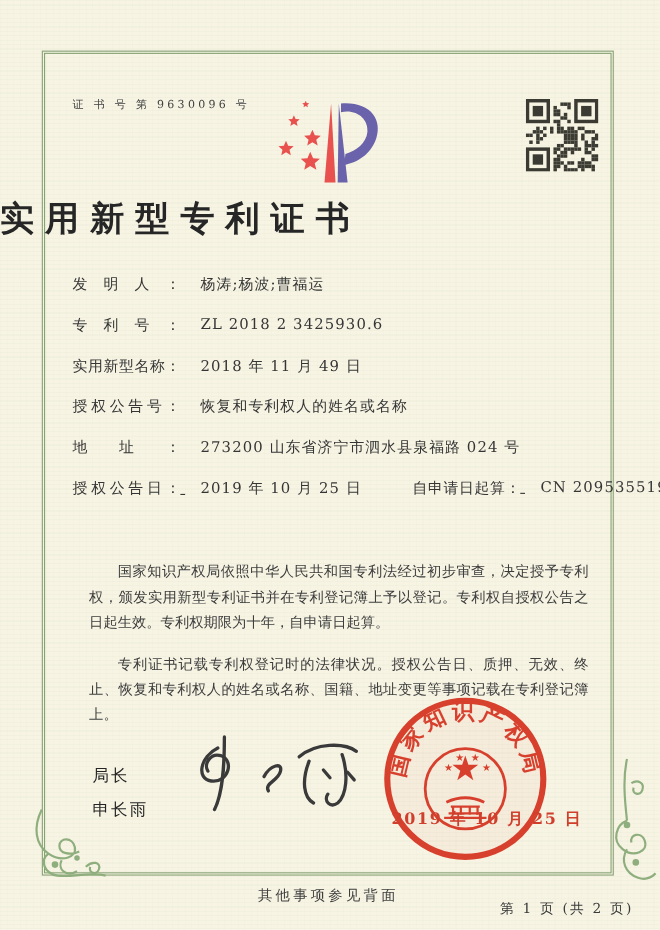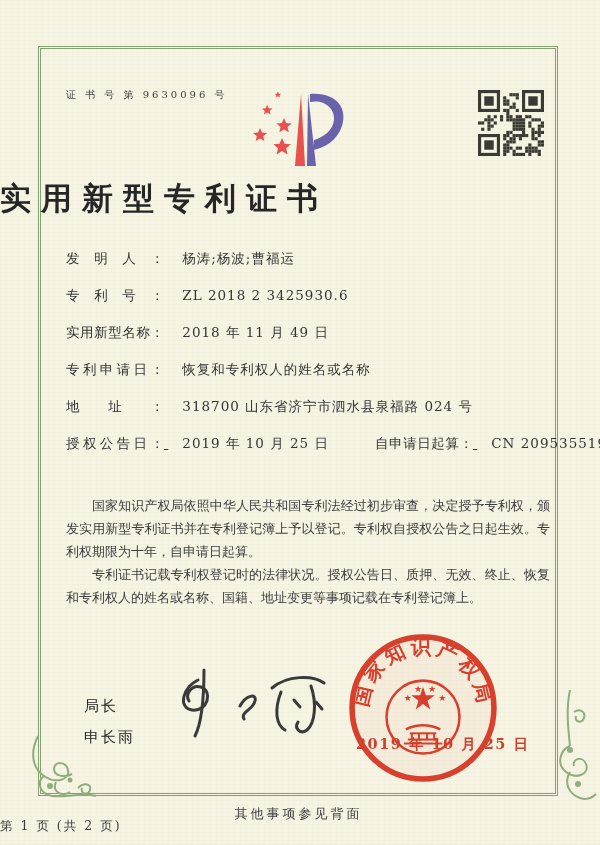--- a/index.html
+++ b/index.html
@@ -38,35 +38,35 @@
     color:#353535;
   }
   .fvalue{display:inline-block;margin-left:14px;letter-spacing:1px;color:#353535;}
   .grant-row{display:flex;text-decoration:underline;}
   .grant-pair2{margin-left:46px;}
   .body-text{
     position:absolute;left:66px;top:494px;width:484px;
     font-size:13px;line-height:23px;color:#3c3c3c;
     text-align:justify;
   }
-  .body-text p{margin:0;text-indent:2em;}
+  .body-text p{margin:15px;text-indent:2em;}
   .signer{
     position:absolute;left:84px;top:690px;
     font-size:15px;line-height:31px;color:#252525;letter-spacing:2px;
     font-family:Liberation Sans, sans-serif;
   }
   .signature{position:absolute;left:168px;top:664px;width:170px;height:86px;}
   .seal{position:absolute;left:347px;top:632px;width:152px;height:152px;}
   .seal-date{
     position:absolute;left:356px;top:735px;
     font-size:14.5px;color:#cf3f2c;letter-spacing:1.5px;font-weight:600;
   }
   .page-num{
     position:absolute;left:0;top:818px;width:560px;
-    text-align:left;font-size:12.5px;color:#3a3a3a;letter-spacing:2px;
+    text-align:right;font-size:12.5px;color:#3a3a3a;letter-spacing:2px;padding-left:16px;
   }
   .back-note{
     position:absolute;left:16px;top:805px;width:565px;
     text-align:center;font-size:13px;color:#3e3e3e;
     letter-spacing:3px;
   }
   .ornament{position:absolute;pointer-events:none;}
   .orn-bl{left:26px;top:730px;width:90px;height:76px;}
   .orn-br{left:540px;top:688px;width:58px;height:118px;}
 </style>
@@ -241,26 +241,26 @@
     </div>
     <div class="field-row">
       <span class="flabel">专利号：</span>
       <span class="fvalue">ZL 2018 2 3425930.6</span>
     </div>
     <div class="field-row">
       <span class="flabel">实用新型名称：</span>
       <span class="fvalue">2018 年 11 月 49 日</span>
     </div>
     <div class="field-row">
-      <span class="flabel">专利申请日：</span>
+      <span class="flabel">授权公告号：</span>
       <span class="fvalue">恢复和专利权人的姓名或名称</span>
     </div>
     <div class="field-row">
       <span class="flabel">地址：</span>
-      <span class="fvalue">318700 山东省济宁市泗水县泉福路 024 号</span>
+      <span class="fvalue">273200 山东省济宁市泗水县泉福路 024 号</span>
     </div>
     <div class="field-row grant-row">
       <span>
         <span class="flabel">授权公告日：</span>
         <span class="fvalue">2019 年 10 月 25 日</span>
       </span>
       <span class="grant-pair2">
         <span class="flabel">自申请日起算：</span>
         <span class="fvalue">CN 209535519 U</span>
       </span>

